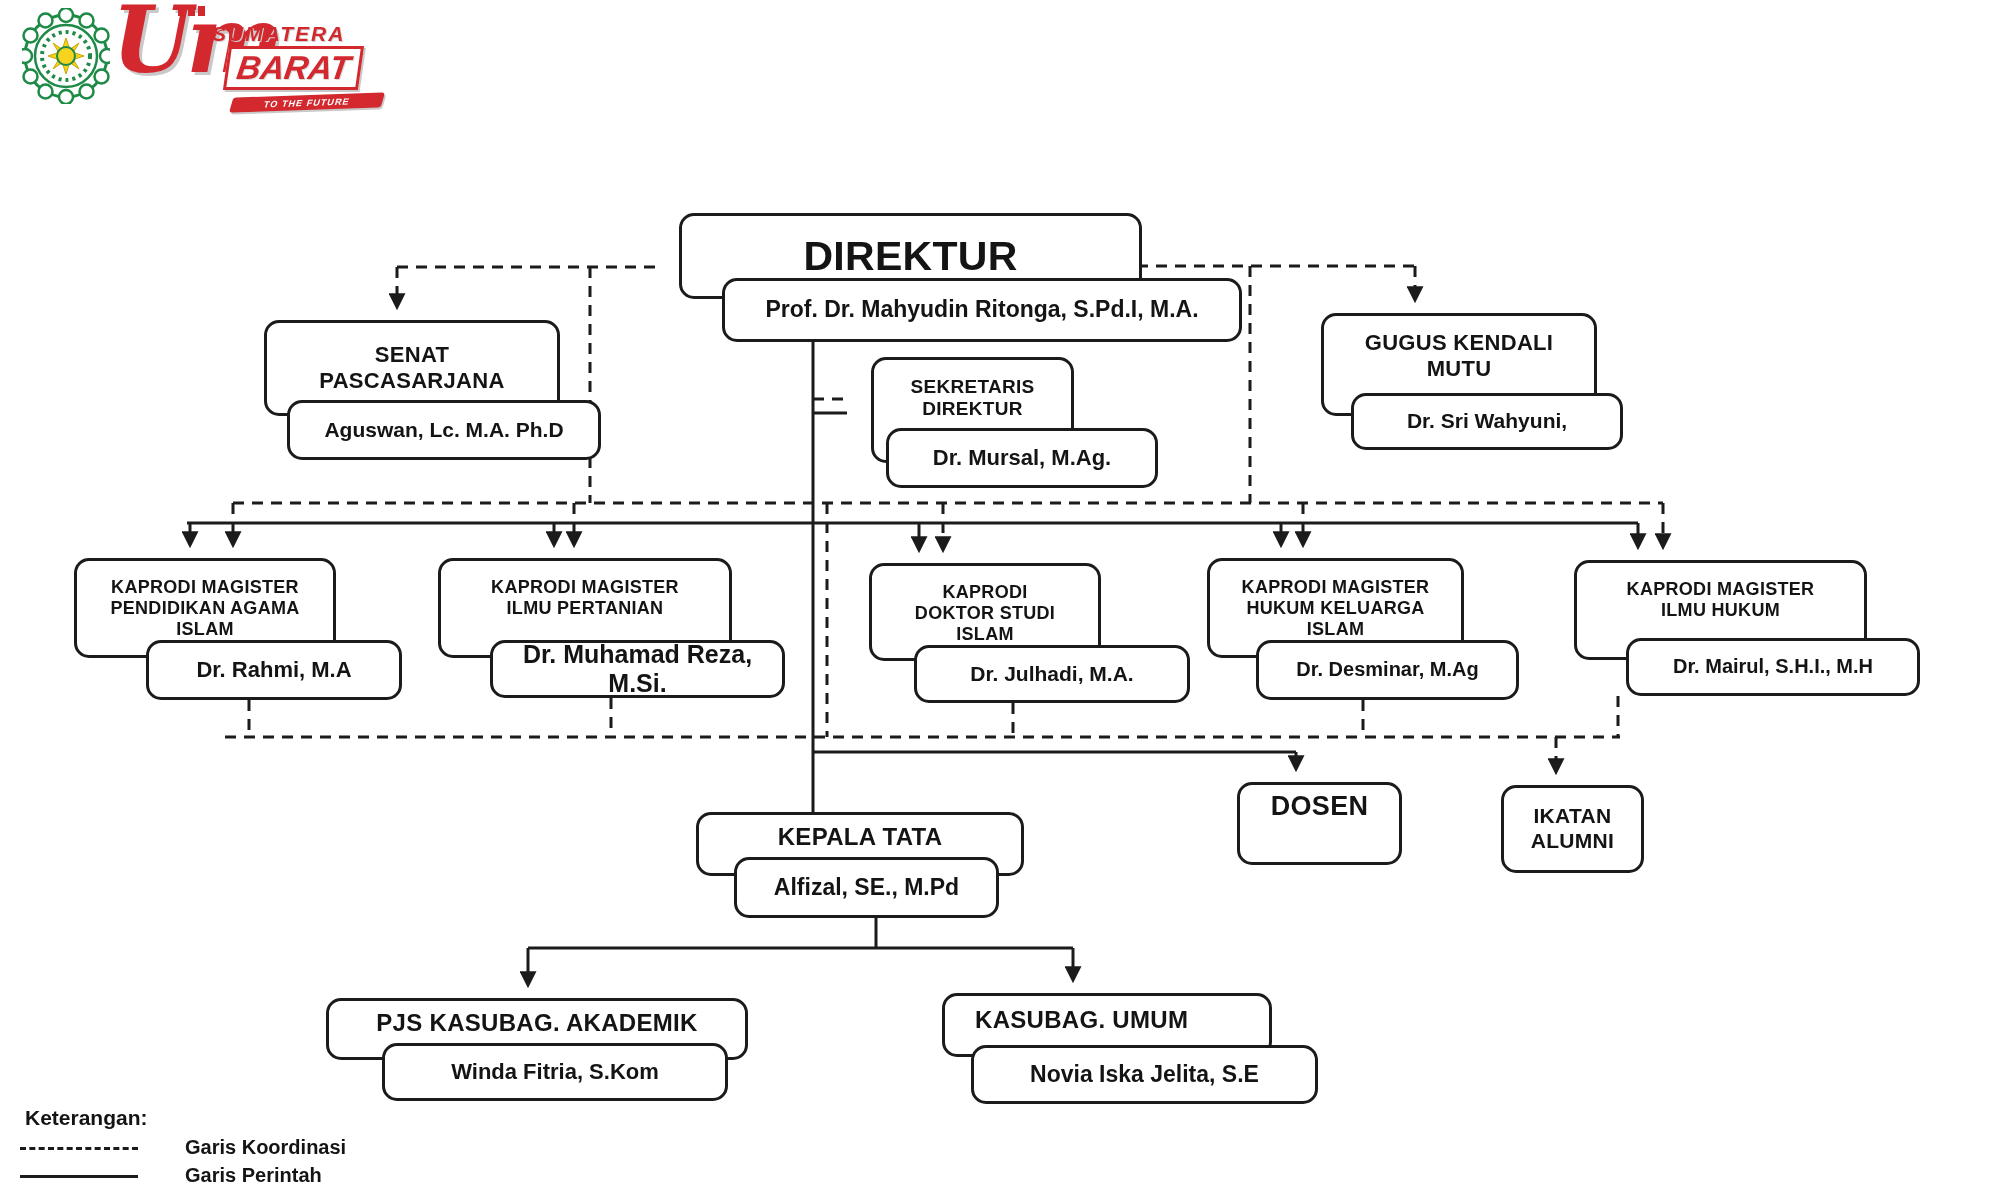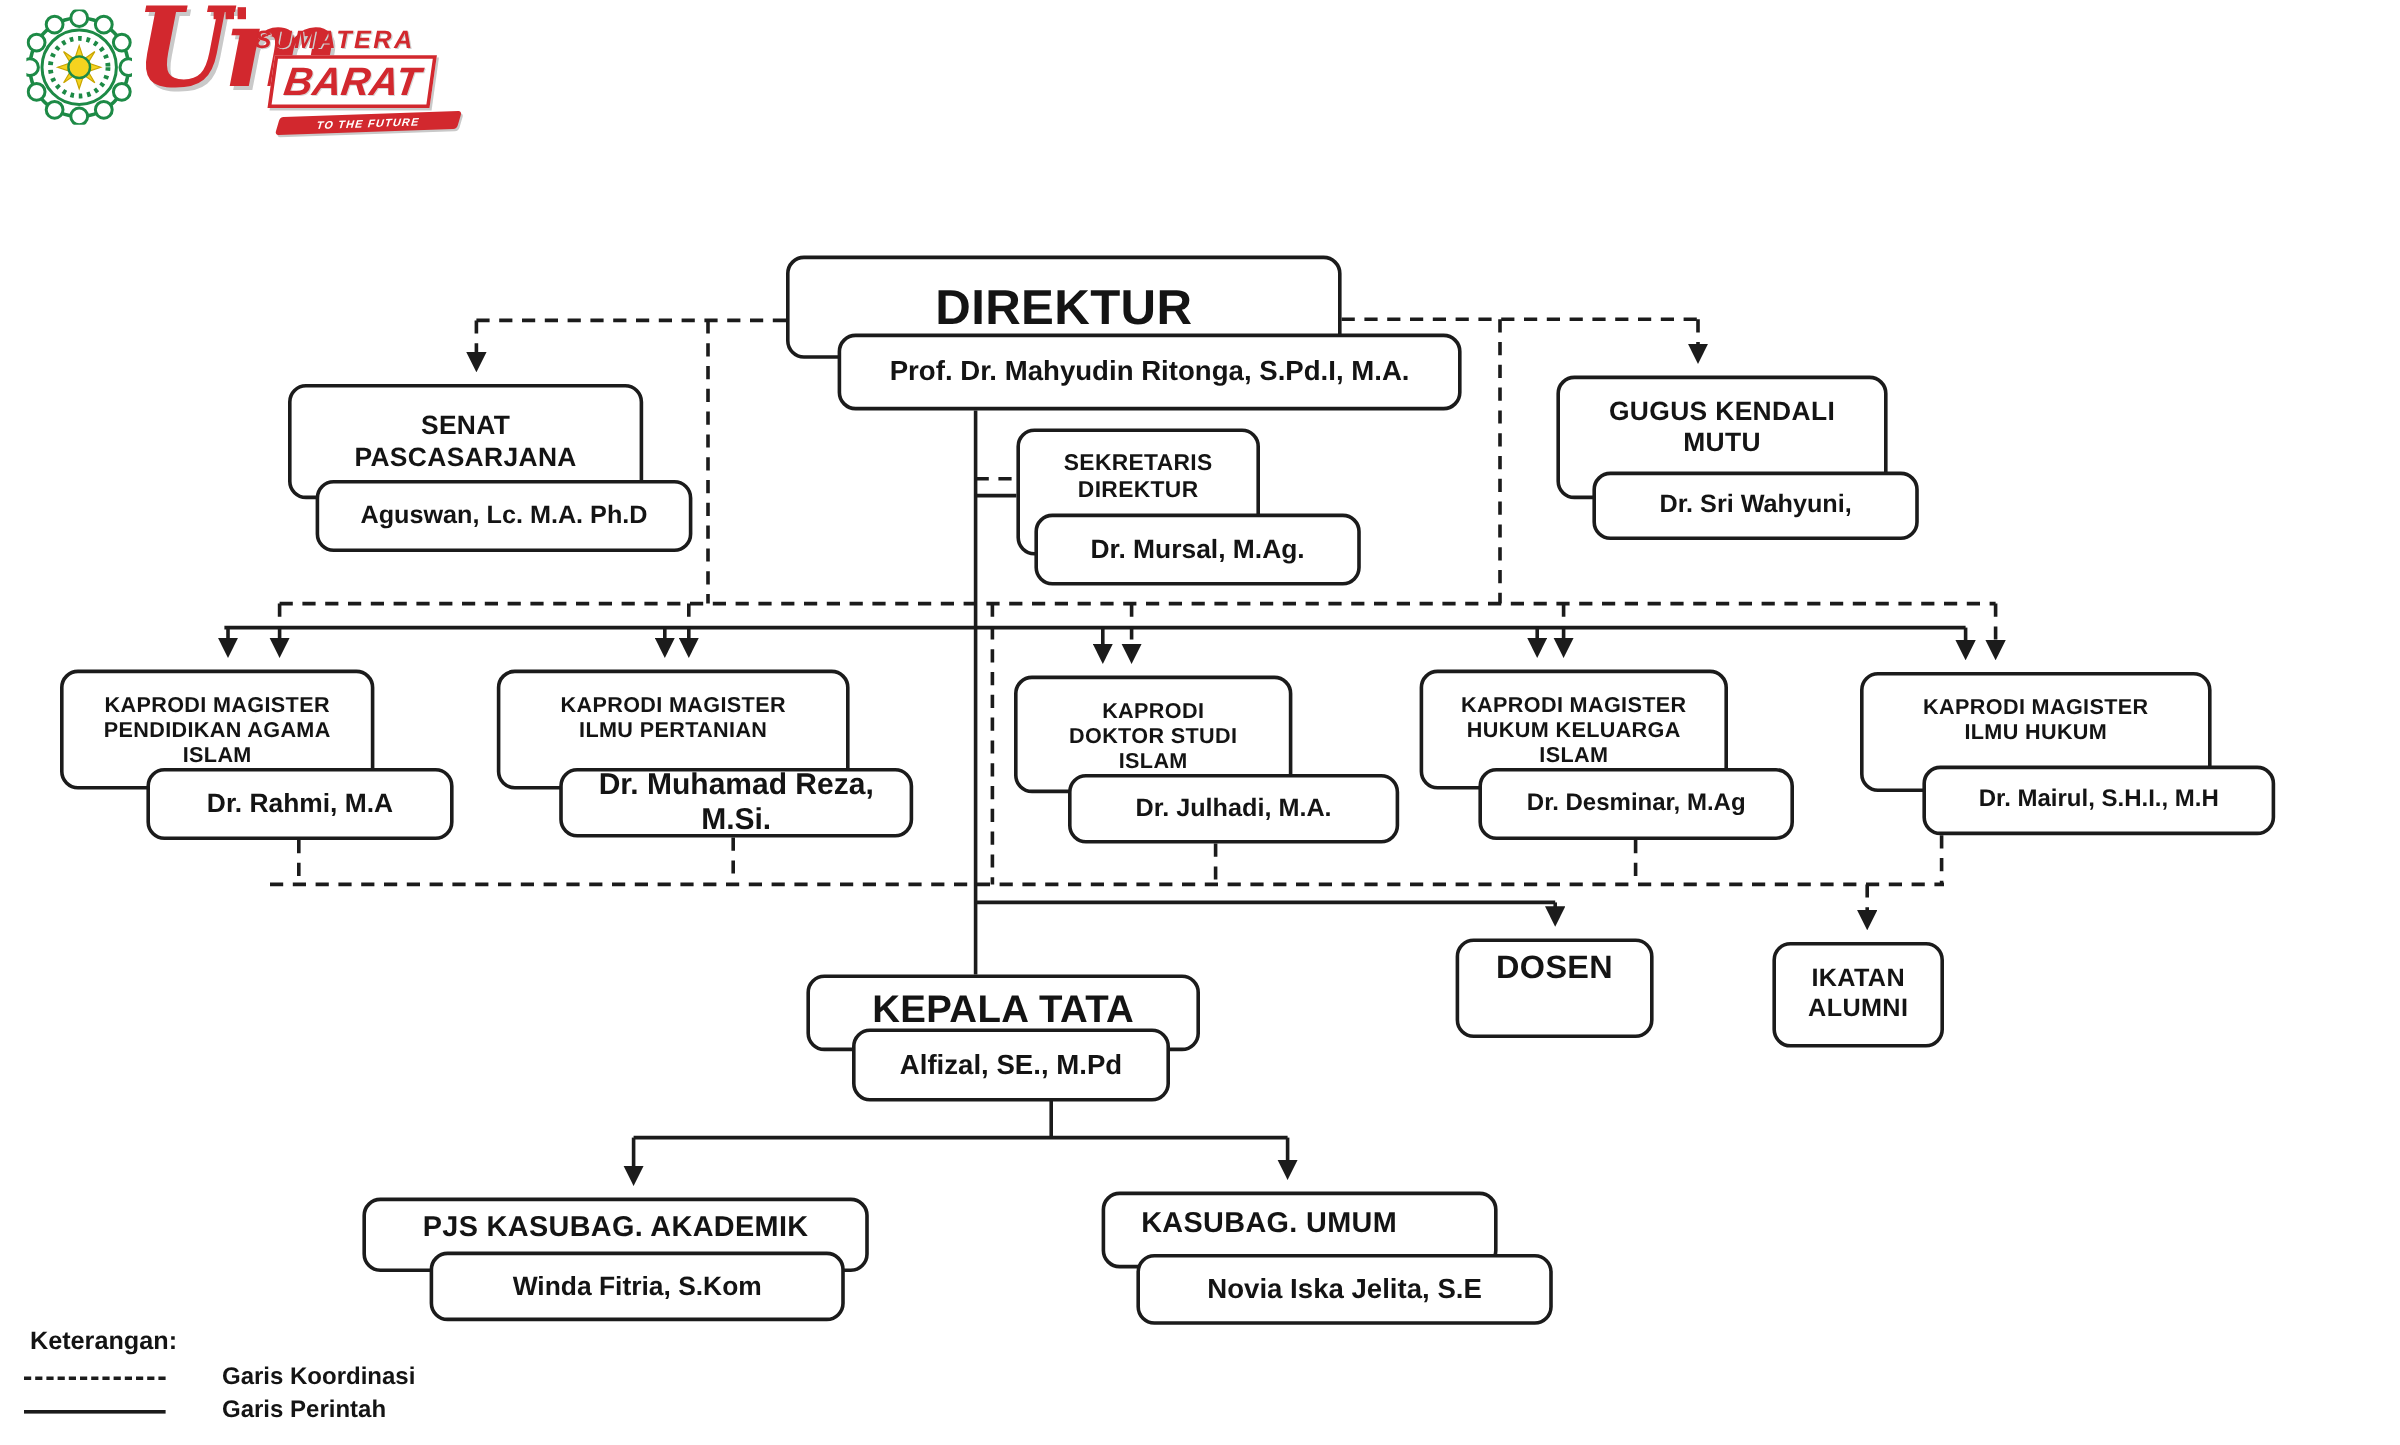--- a/index.html
+++ b/index.html
@@ -5,21 +5,21 @@
   html,body{margin:0;padding:0;background:#fff;}
   #canvas{
     position:relative;width:2000px;height:1204px;background:#fff;overflow:hidden;
     font-family:"Liberation Sans",sans-serif;color:#141414;
   }
   #wires{position:absolute;left:0;top:0;z-index:1;pointer-events:none;}
   .box{
     position:absolute;box-sizing:border-box;background:#fff;
     border:3px solid #1b1b1b;border-radius:15px;
     display:flex;align-items:center;justify-content:center;text-align:center;
-    font-weight:bold;line-height:1.18;padding:2px 6px;
+    font-weight:bold;line-height:1.18;padding:2px 6px;margin-left:24px;
   }
   .title-box{z-index:2;letter-spacing:.3px;}
   .name-box{z-index:3;}
   
   .logo-wrap{position:absolute;left:0;top:0;width:420px;height:130px;z-index:4;}
   .muh-svg{position:absolute;left:22px;top:8px;}
   .um-script{
     position:absolute;left:112px;top:-14px;font-family:"DejaVu Serif",serif;
     font-style:italic;font-weight:bold;font-size:92px;color:#d2282e;
     text-shadow:3px 3px 0 #c9c9c9;letter-spacing:-6px;
@@ -167,21 +167,21 @@
   <div class="box title-box" style="left:1183px;top:558px;width:257px;height:100px;font-size:18px;align-items:flex-start;padding-top:16px;">KAPRODI MAGISTER HUKUM KELUARGA ISLAM</div>
   <div class="box name-box" style="left:1232px;top:640px;width:263px;height:60px;font-size:20px;">Dr. Desminar, M.Ag</div>
 
   <div class="box title-box" style="left:1550px;top:560px;width:293px;height:100px;font-size:18px;padding:2px 40px;align-items:flex-start;padding-top:16px;">KAPRODI MAGISTER ILMU HUKUM</div>
   <div class="box name-box" style="left:1602px;top:638px;width:294px;height:58px;font-size:20px;">Dr. Mairul, S.H.I., M.H</div>
 
   <div class="box title-box" style="left:1213px;top:782px;width:165px;height:83px;font-size:27px;align-items:flex-start;padding-top:6px;">DOSEN</div>
 
   <div class="box title-box" style="left:1477px;top:785px;width:143px;height:88px;font-size:21px;padding:2px 18px;">IKATAN ALUMNI</div>
 
-  <div class="box title-box" style="left:672px;top:812px;width:328px;height:64px;font-size:32px;align-items:flex-start;padding-top:8px;">KEPALA TATA</div>
+  <div class="box title-box" style="left:672px;top:812px;width:328px;height:64px;font-size:24px;align-items:flex-start;padding-top:8px;">KEPALA TATA</div>
   <div class="box name-box" style="left:710px;top:857px;width:265px;height:61px;font-size:23px;">Alfizal, SE., M.Pd</div>
 
   <div class="box title-box" style="left:302px;top:998px;width:422px;height:62px;font-size:24px;align-items:flex-start;padding-top:8px;">PJS KASUBAG. AKADEMIK</div>
   <div class="box name-box" style="left:358px;top:1043px;width:346px;height:58px;font-size:22px;">Winda Fitria, S.Kom</div>
 
   <div class="box title-box" style="left:918px;top:993px;width:330px;height:64px;font-size:24px;align-items:flex-start;padding-top:10px;justify-content:flex-start;padding-left:30px;">KASUBAG. UMUM</div>
   <div class="box name-box" style="left:947px;top:1045px;width:347px;height:59px;font-size:23px;">Novia Iska Jelita, S.E</div>
 
   <div class="legend-heading">Keterangan:</div>
   <div class="legend-dash"></div>

